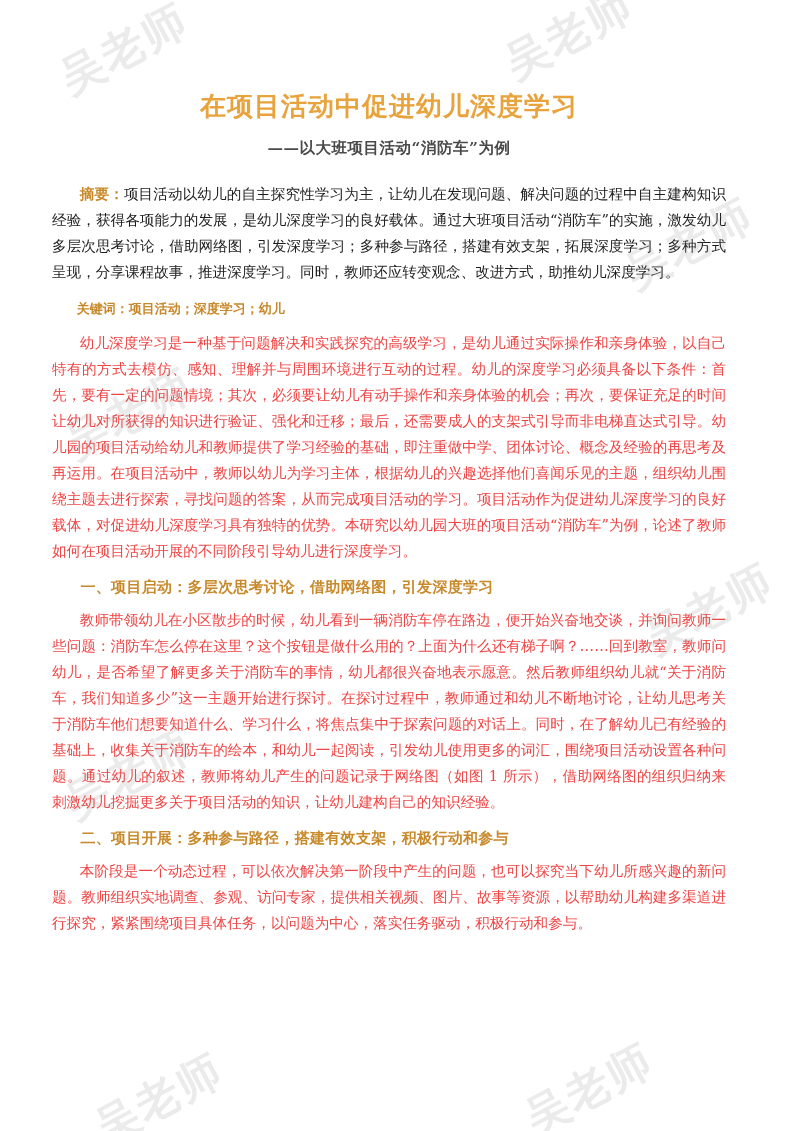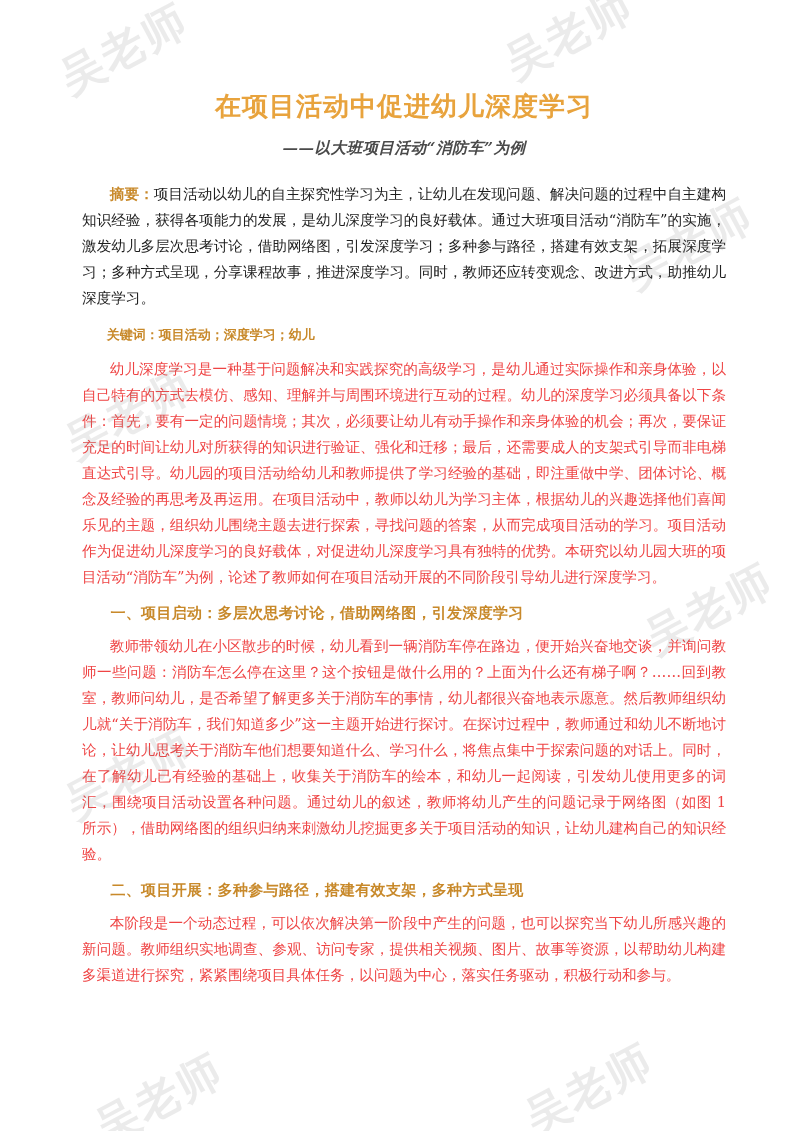--- a/index.html
+++ b/index.html
@@ -31,21 +31,21 @@
     color: rgba(130, 130, 130, 0.16);
     transform: rotate(-28deg);
     white-space: nowrap;
     letter-spacing: 2px;
   }
 
   
   .page {
     position: relative;
     z-index: 2;
-    padding: 72px 74px 40px 82px;
+    padding: 72px 74px 40px 52px;
     box-sizing: border-box;
     height: 100%;
     border-radius: 15px;
   }
 
   .doc-title {
     text-align: center;
     color: #E8A33D;
     font-size: 26px;
     font-weight: 700;
@@ -53,21 +53,20 @@
     margin: 18px 0 0 0;
     line-height: 1.3;
   }
   .doc-subtitle {
     text-align: center;
     color: #4a4a4a;
     font-size: 15.5px;
     font-weight: 700;
     margin: 14px 0 0 0;
     letter-spacing: 0.5px;
-    font-style: italic;
   }
 
   .abstract-block {
     margin-top: 22px;
     font-size: 14.6px;
     line-height: 1.78;
     color: #1d1d1d;
     text-align: justify;
     text-justify: inter-ideograph;
   }
@@ -136,16 +135,16 @@
 
   <div class="keywords">
     <span class="kw-indent"></span><span>关键词：</span><span>项目活动；深度学习；幼儿</span>
   </div>
 
   <p class="body-par">幼儿深度学习是一种基于问题解决和实践探究的高级学习，是幼儿通过实际操作和亲身体验，以自己特有的方式去模仿、感知、理解并与周围环境进行互动的过程。幼儿的深度学习必须具备以下条件：首先，要有一定的问题情境；其次，必须要让幼儿有动手操作和亲身体验的机会；再次，要保证充足的时间让幼儿对所获得的知识进行验证、强化和迁移；最后，还需要成人的支架式引导而非电梯直达式引导。幼儿园的项目活动给幼儿和教师提供了学习经验的基础，即注重做中学、团体讨论、概念及经验的再思考及再运用。在项目活动中，教师以幼儿为学习主体，根据幼儿的兴趣选择他们喜闻乐见的主题，组织幼儿围绕主题去进行探索，寻找问题的答案，从而完成项目活动的学习。项目活动作为促进幼儿深度学习的良好载体，对促进幼儿深度学习具有独特的优势。本研究以幼儿园大班的项目活动“消防车”为例，论述了教师如何在项目活动开展的不同阶段引导幼儿进行深度学习。</p>
 
   <div class="section-head">一、项目启动：多层次思考讨论，借助网络图，引发深度学习</div>
   <p class="body-par">教师带领幼儿在小区散步的时候，幼儿看到一辆消防车停在路边，便开始兴奋地交谈，并询问教师一些问题：消防车怎么停在这里？这个按钮是做什么用的？上面为什么还有梯子啊？……回到教室，教师问幼儿，是否希望了解更多关于消防车的事情，幼儿都很兴奋地表示愿意。然后教师组织幼儿就“关于消防车，我们知道多少”这一主题开始进行探讨。在探讨过程中，教师通过和幼儿不断地讨论，让幼儿思考关于消防车他们想要知道什么、学习什么，将焦点集中于探索问题的对话上。同时，在了解幼儿已有经验的基础上，收集关于消防车的绘本，和幼儿一起阅读，引发幼儿使用更多的词汇，围绕项目活动设置各种问题。通过幼儿的叙述，教师将幼儿产生的问题记录于网络图（如图 1 所示），借助网络图的组织归纳来刺激幼儿挖掘更多关于项目活动的知识，让幼儿建构自己的知识经验。</p>
 
-  <div class="section-head">二、项目开展：多种参与路径，搭建有效支架，多种方式呈现</div>
+  <div class="section-head">二、项目开展：多种参与路径，搭建有效支架，积极行动和参与</div>
   <p class="body-par">本阶段是一个动态过程，可以依次解决第一阶段中产生的问题，也可以探究当下幼儿所感兴趣的新问题。教师组织实地调查、参观、访问专家，提供相关视频、图片、故事等资源，以帮助幼儿构建多渠道进行探究，紧紧围绕项目具体任务，以问题为中心，落实任务驱动，积极行动和参与。</p>
 
 </div>
 
 </body></html>

